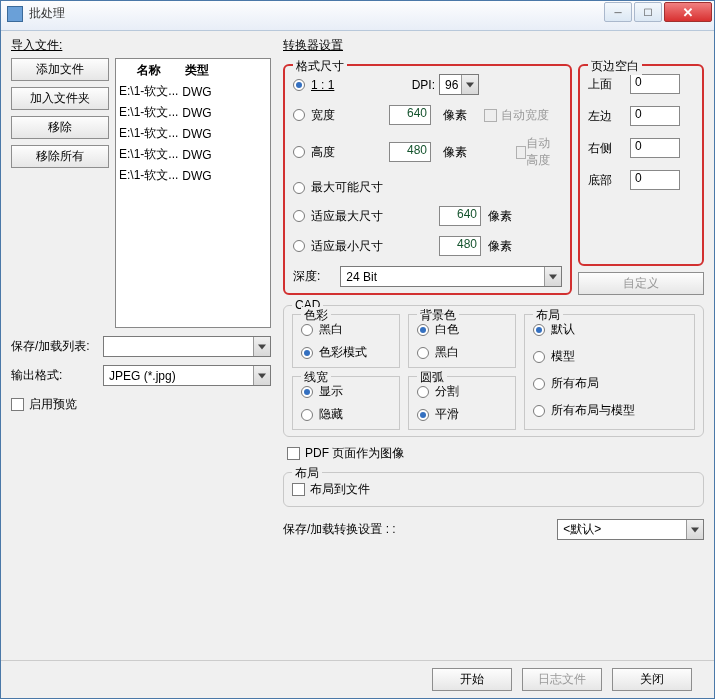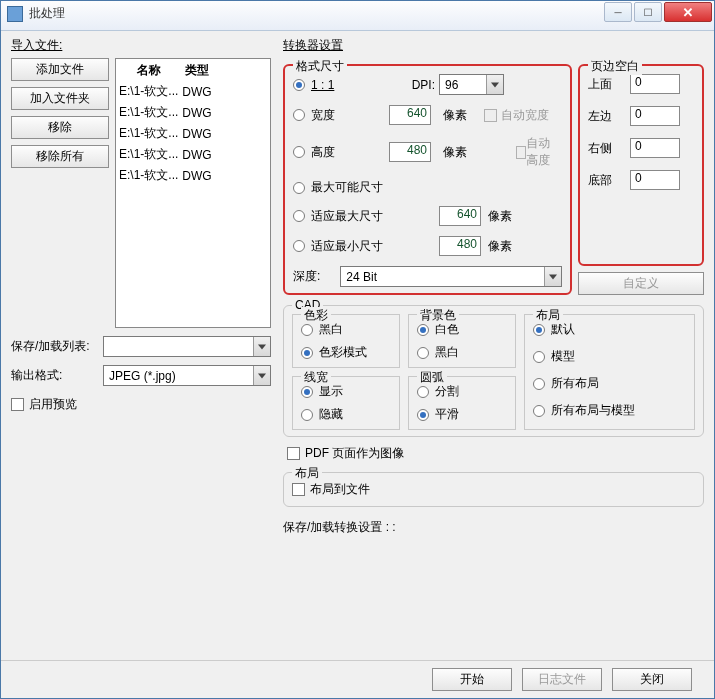--- a/index.html
+++ b/index.html
@@ -155,21 +155,21 @@
         <div class="groupbox highlight-red" style="flex:1;">
           <div class="gb-title">格式尺寸</div>
 
           <div style="display:grid; grid-template-columns: 18px 78px 50px 45px auto; align-items:center; row-gap:10px;">
 
             <div class="radio">
                 <div class="rdot checked"></div>
               </div>
             <span class="underline">1 : 1</span>
             <span style="text-align:right; padding-right:4px; grid-column:3;">DPI:</span>
-            <div class="combobox" style="width:65px; grid-column:4 / span 2;">
+            <div class="combobox" style="width:40px; grid-column:4 / span 2;">
               <span>96</span>
               <div class="arrow">
                   <svg viewBox="0 0 10 6">
                     <path d="M0 0 L5 6 L10 0 Z" fill="#444"></path>
                   </svg>
                 </div>
             </div>
 
             <div class="radio">
                 <div class="rdot"></div>
@@ -331,20 +331,28 @@
         <div class="checkbox-row" style="margin-top:0;">
           <div class="chk"></div>
           <span>布局到文件</span>
         </div>
       </div>
 
 
       <div style="display:flex; align-items:center; gap:12px; margin-top:8px;">
         <span>保存/加载转换设置 : :</span>
         <div style="flex:1;"></div>
+        <div class="combobox" style="width:110px;">
+          <span>&lt;默认&gt;</span>
+          <div class="arrow">
+              <svg viewBox="0 0 10 6">
+                <path d="M0 0 L5 6 L10 0 Z" fill="#444"></path>
+              </svg>
+            </div>
+        </div>
       </div>
     </div>
   </div>
 
   <div class="footer">
     <div class="btn">开始</div>
     <div class="btn disabled">日志文件</div>
     <div class="btn">关闭</div>
   </div>
 </div>

